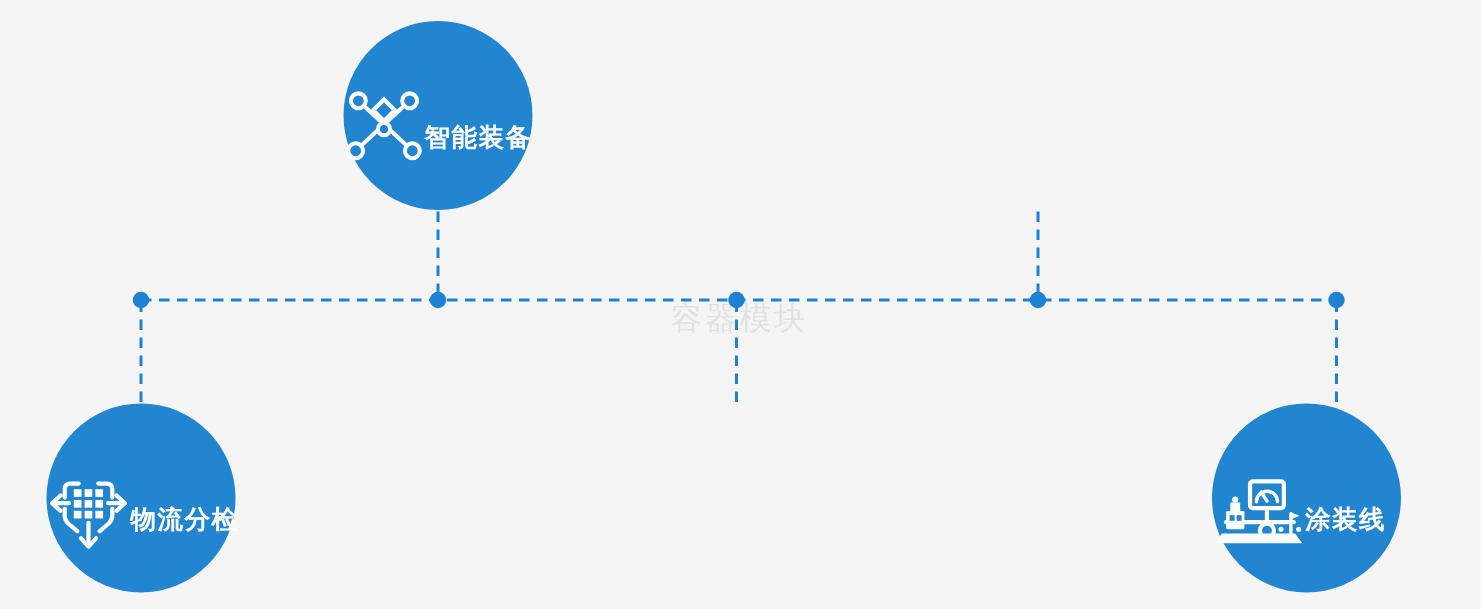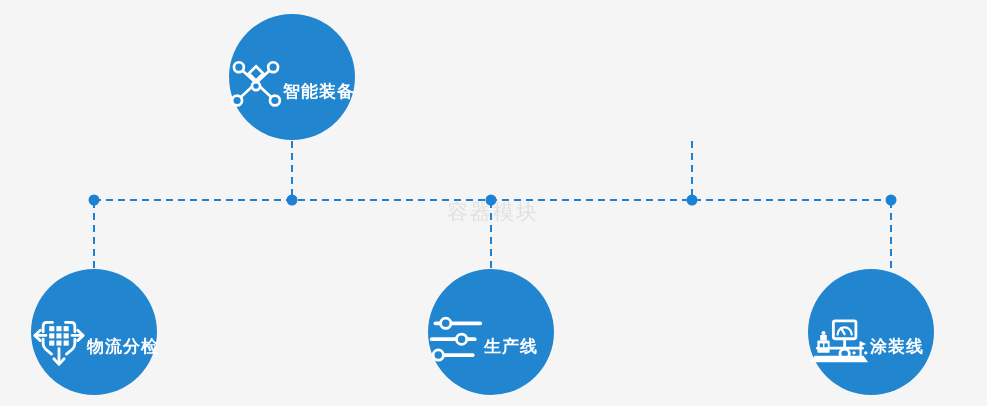--- a/index.html
+++ b/index.html
@@ -135,33 +135,20 @@
         <path class="st" d="M10,17.5 L4,23 L10,28.5"></path>
         <path class="st" d="M44,23 H54"></path>
         <path class="st" d="M50,17.5 L56,23 L50,28.5"></path>
         <path class="st" d="M30,37 V53"></path>
         <path class="st" d="M24.5,48 L30,54 L35.5,48"></path>
       </svg>
     </span>
     <span class="label">物流分检</span>
   </div>
 
-  <div class="node" style="left:428px;top:269px">
-    <span class="icon">
-      <svg width="56" height="56" viewBox="0 0 60 60">
-        <line class="st4" x1="8" y1="10" x2="56" y2="10"></line>
-        <circle class="fb" cx="19" cy="10" r="5.5"></circle>
-        <line class="st4" x1="4" y1="27" x2="50" y2="27"></line>
-        <circle class="fb" cx="36" cy="27" r="5.5"></circle>
-        <line class="st4" x1="6" y1="44" x2="48" y2="44"></line>
-        <circle class="fb" cx="11" cy="44" r="5.5"></circle>
-      </svg>
-    </span>
-    <span class="label">生产线</span>
-  </div>
 
   <div class="node" style="left:808px;top:269px">
     <span class="icon">
       <svg width="62" height="49" viewBox="0 0 66 52">
         <polygon class="fw" points="2,47 64,47 59,40 7,40"></polygon>
         <line class="st" x1="10" y1="32" x2="58" y2="32"></line>
         <rect class="st" x="27" y="3" width="24" height="19" rx="2"></rect>
         <path class="st2" d="M31.5,17.5 A7.5,7.5 0 0 1 46.5,17.5"></path>
         <line class="st2" x1="39" y1="17" x2="35" y2="10.5"></line>
         <line class="st" x1="39" y1="22" x2="39" y2="32"></line>

